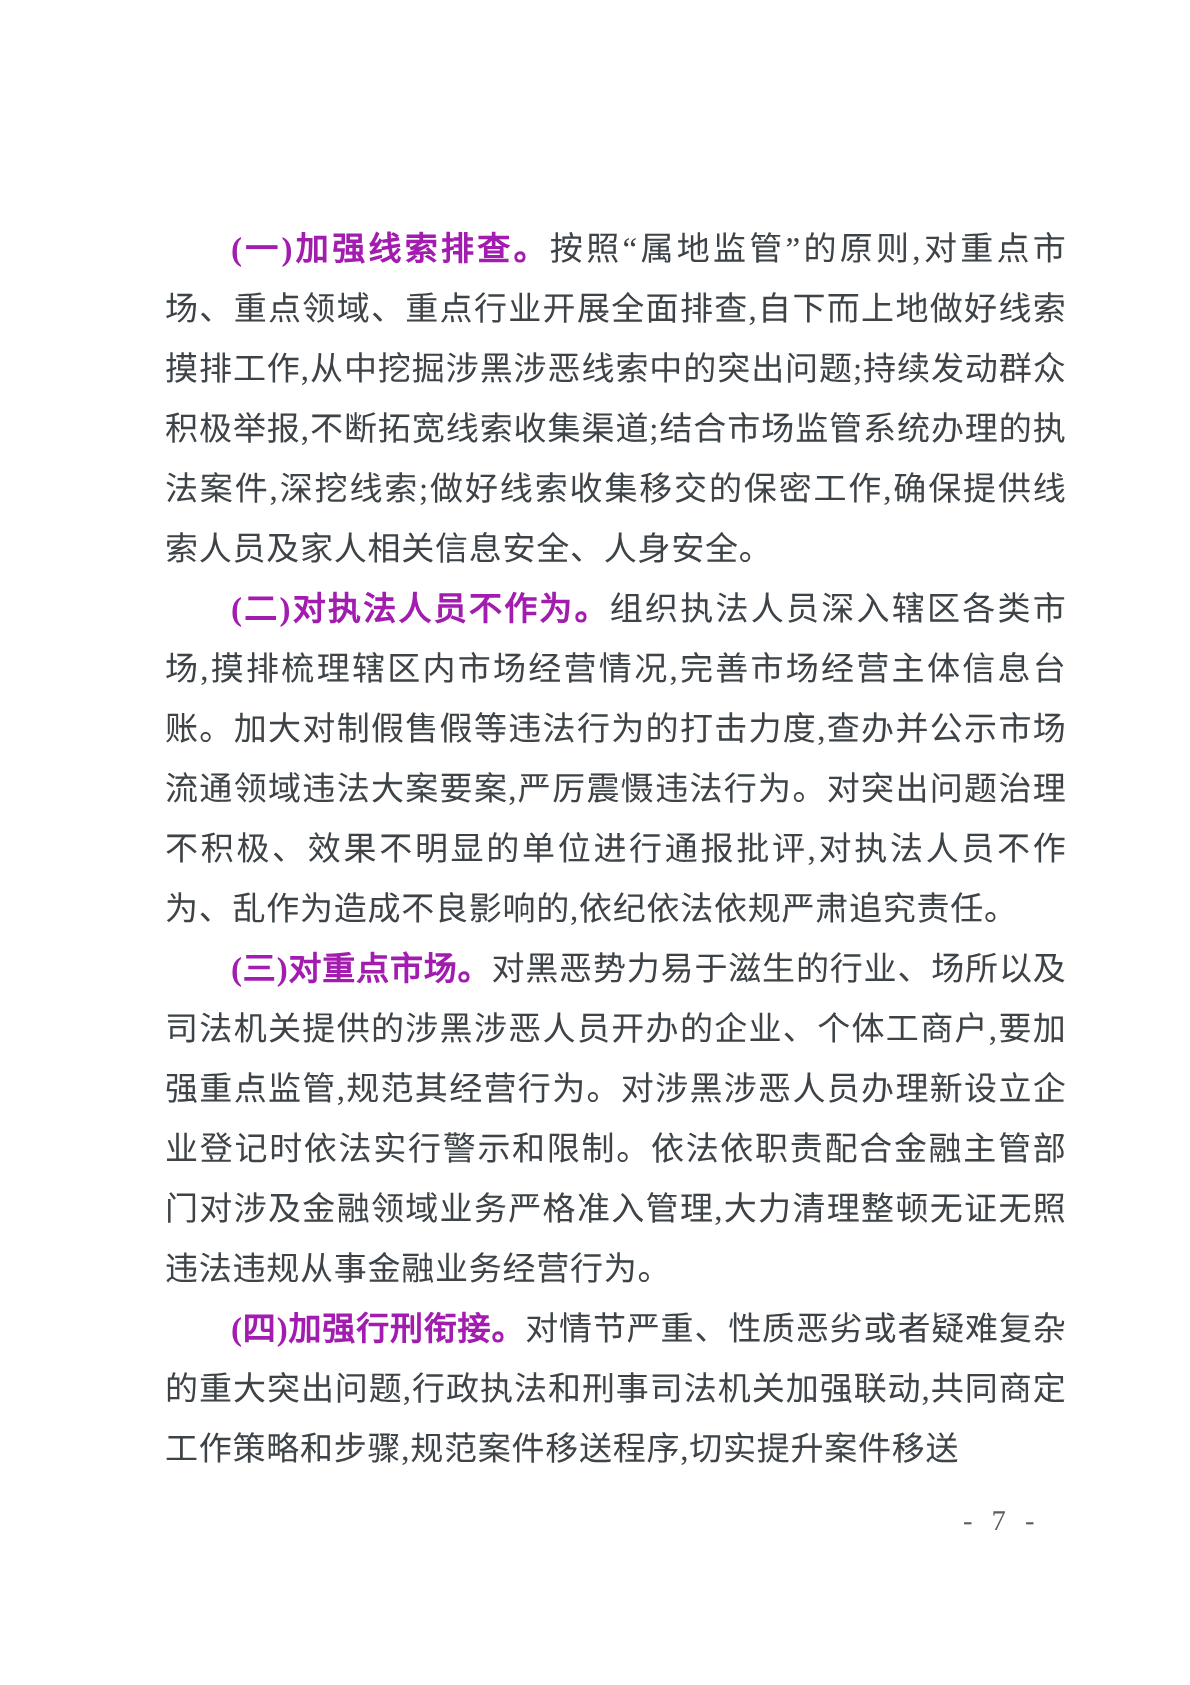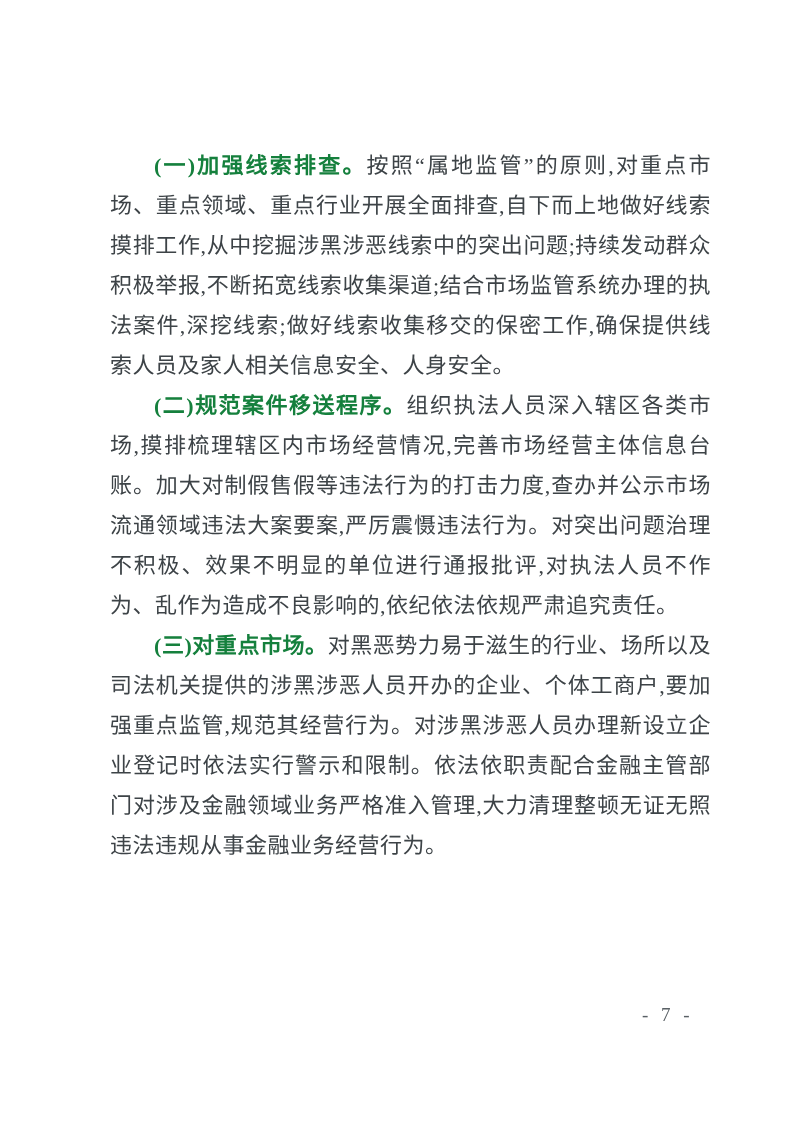--- a/index.html
+++ b/index.html
@@ -27,21 +27,21 @@
     text-align: justify;
     text-justify: inter-ideograph;
   }
   .para {
     margin: 0;
     padding: 0;
     text-indent: 2em;
   }
   .para-heading {
     font-weight: bold;
-    color: #15803d;
+    color: #a21caf;
   }
   .para-body {
     font-weight: normal;
   }
   .page-number {
     position: absolute;
     left: 642px;
     top: 1001px;
     font-size: 19px;
     line-height: 28px;
@@ -49,17 +49,18 @@
     letter-spacing: 4px;
     white-space: pre;
   }
 </style>
 </head>
 <body>
 
 <div class="page">
   <div class="content">
     <p class="para"><span class="para-heading">(一)加强线索排查。</span><span class="para-body">按照“属地监管”的原则,对重点市场、重点领域、重点行业开展全面排查,自下而上地做好线索摸排工作,从中挖掘涉黑涉恶线索中的突出问题;持续发动群众积极举报,不断拓宽线索收集渠道;结合市场监管系统办理的执法案件,深挖线索;做好线索收集移交的保密工作,确保提供线索人员及家人相关信息安全、人身安全。</span></p>
-    <p class="para"><span class="para-heading">(二)规范案件移送程序。</span><span class="para-body">组织执法人员深入辖区各类市场,摸排梳理辖区内市场经营情况,完善市场经营主体信息台账。加大对制假售假等违法行为的打击力度,查办并公示市场流通领域违法大案要案,严厉震慑违法行为。对突出问题治理不积极、效果不明显的单位进行通报批评,对执法人员不作为、乱作为造成不良影响的,依纪依法依规严肃追究责任。</span></p>
+    <p class="para"><span class="para-heading">(二)对执法人员不作为。</span><span class="para-body">组织执法人员深入辖区各类市场,摸排梳理辖区内市场经营情况,完善市场经营主体信息台账。加大对制假售假等违法行为的打击力度,查办并公示市场流通领域违法大案要案,严厉震慑违法行为。对突出问题治理不积极、效果不明显的单位进行通报批评,对执法人员不作为、乱作为造成不良影响的,依纪依法依规严肃追究责任。</span></p>
     <p class="para"><span class="para-heading">(三)对重点市场。</span><span class="para-body">对黑恶势力易于滋生的行业、场所以及司法机关提供的涉黑涉恶人员开办的企业、个体工商户,要加强重点监管,规范其经营行为。对涉黑涉恶人员办理新设立企业登记时依法实行警示和限制。依法依职责配合金融主管部门对涉及金融领域业务严格准入管理,大力清理整顿无证无照违法违规从事金融业务经营行为。</span></p>
+    <p class="para"><span class="para-heading">(四)加强行刑衔接。</span><span class="para-body">对情节严重、性质恶劣或者疑难复杂的重大突出问题,行政执法和刑事司法机关加强联动,共同商定工作策略和步骤,规范案件移送程序,切实提升案件移送</span></p>
   </div>
   <div class="page-number">- 7 -</div>
 </div>
 
 </body></html>

